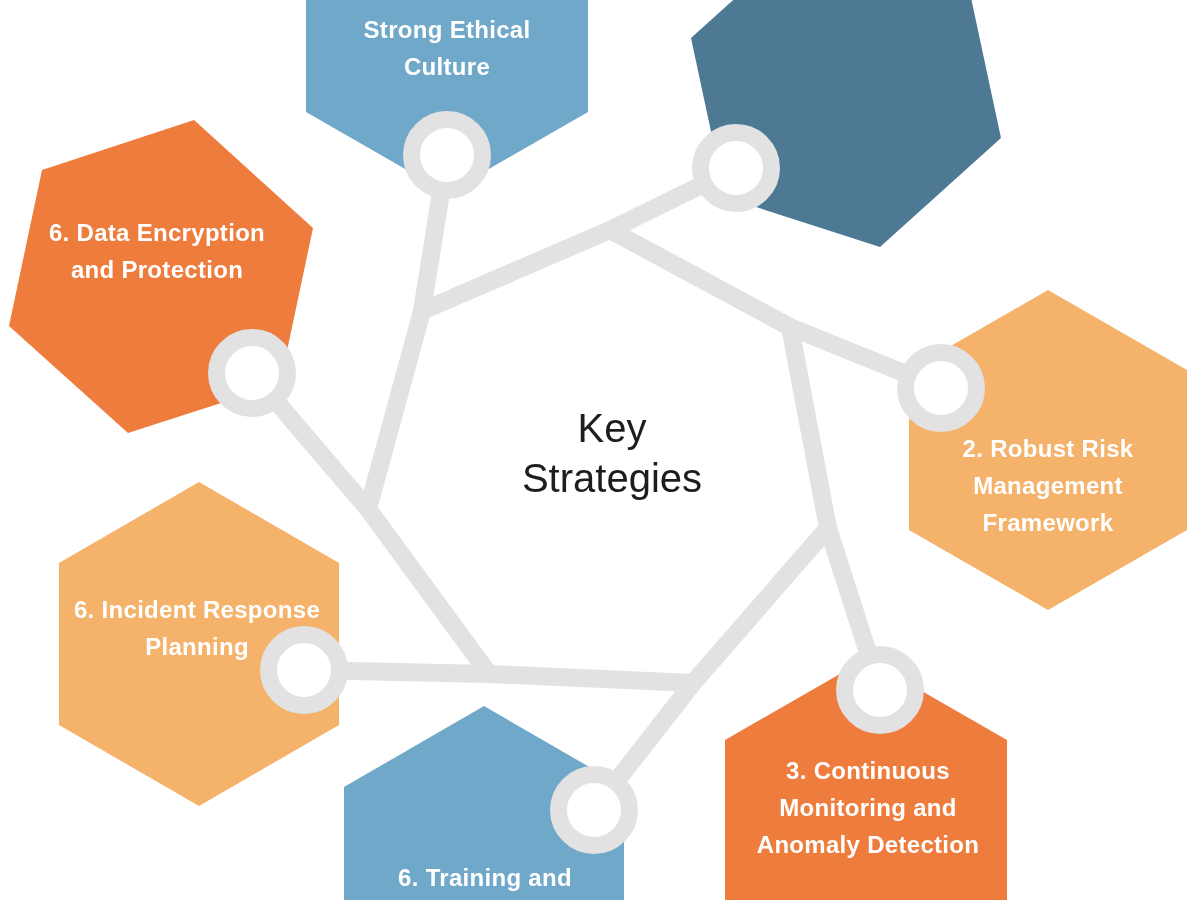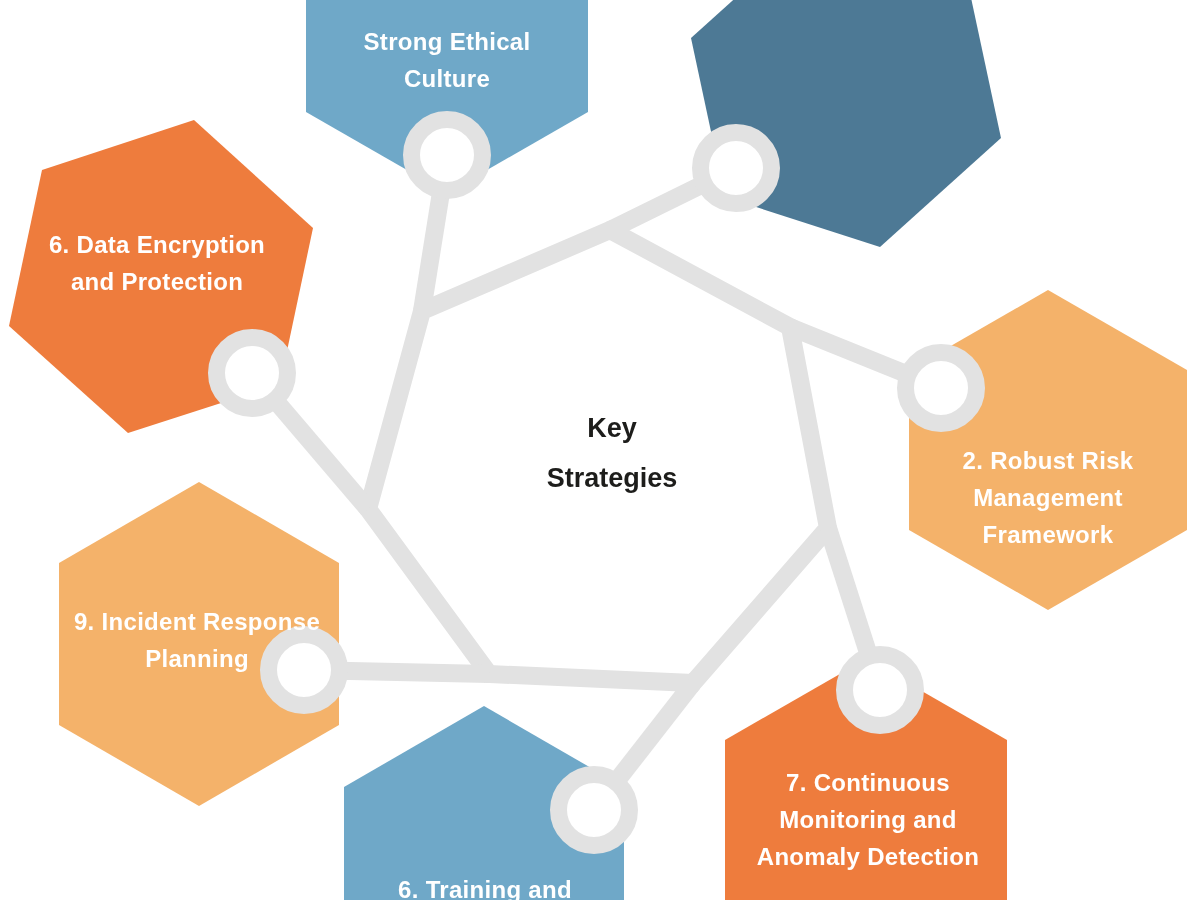--- a/index.html
+++ b/index.html
@@ -24,30 +24,29 @@
     transform:translateX(-50%);
     text-align:center;
     white-space:pre-line;
     color:var(--label_text);
     font-weight:700;
     font-size:24px;
     line-height:37px;
     letter-spacing:0.3px;
     width:340px;
     pointer-events:none;
-    margin-top:12px;
   }
   .center-title{
     position:absolute;
     transform:translateX(-50%);
     text-align:center;
     white-space:pre-line;
     color:var(--title_text);
-    font-weight:700;
-    font-size:27px;
+    font-weight:400;
+    font-size:40px;
     line-height:50px;
     letter-spacing:0px;
     width:420px;
     pointer-events:none;
   }
 </style>
 </head>
 <body>
 
 <div class="stage">
@@ -82,25 +81,25 @@
       <circle cx="594" cy="810" r="35.5"></circle>
       <circle cx="304" cy="670" r="35.5"></circle>
       <circle cx="252" cy="373" r="35.5"></circle>
       <circle cx="447" cy="155" r="35.5"></circle>
     </g>
   </svg>
 
   <div class="hex-label" style="left:1048px;top:430px">2. Robust Risk
 Management
 Framework</div>
-  <div class="hex-label" style="left:868px;top:752px">7. Continuous
+  <div class="hex-label" style="left:868px;top:752px">3. Continuous
 Monitoring and
 Anomaly Detection</div>
   <div class="hex-label" style="left:485px;top:859px">6. Training and</div>
-  <div class="hex-label" style="left:197px;top:591px">9. Incident Response
+  <div class="hex-label" style="left:197px;top:591px">6. Incident Response
 Planning</div>
   <div class="hex-label" style="left:157px;top:214px">6. Data Encryption
 and Protection</div>
   <div class="hex-label" style="left:447px;top:11px">Strong Ethical
 Culture</div>
 
   <div class="center-title" style="left:612px;top:403px">Key
 Strategies</div>
 
 </div>

